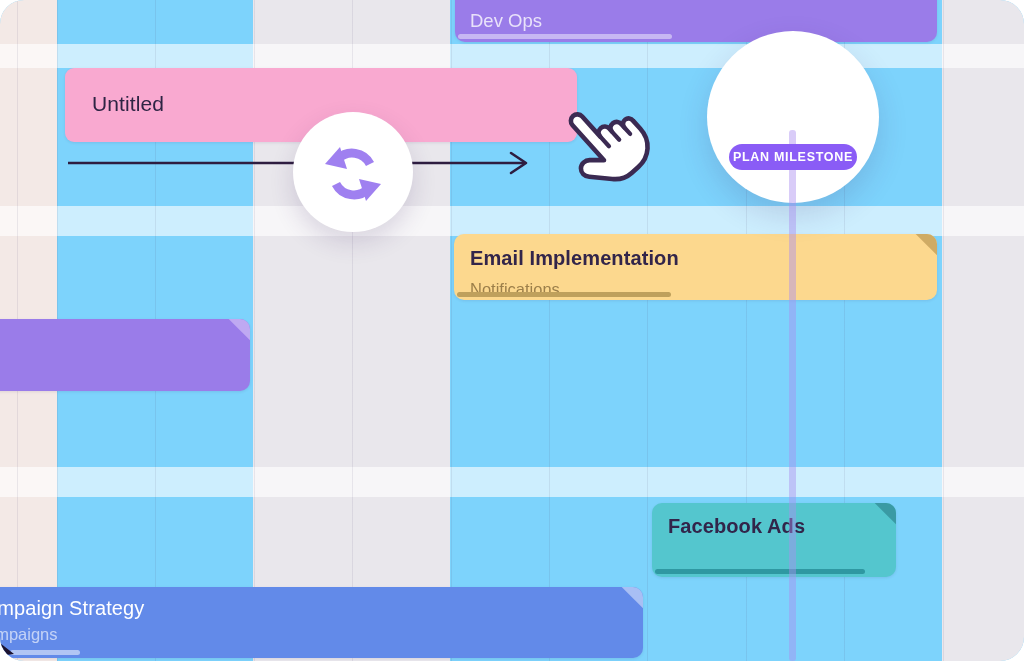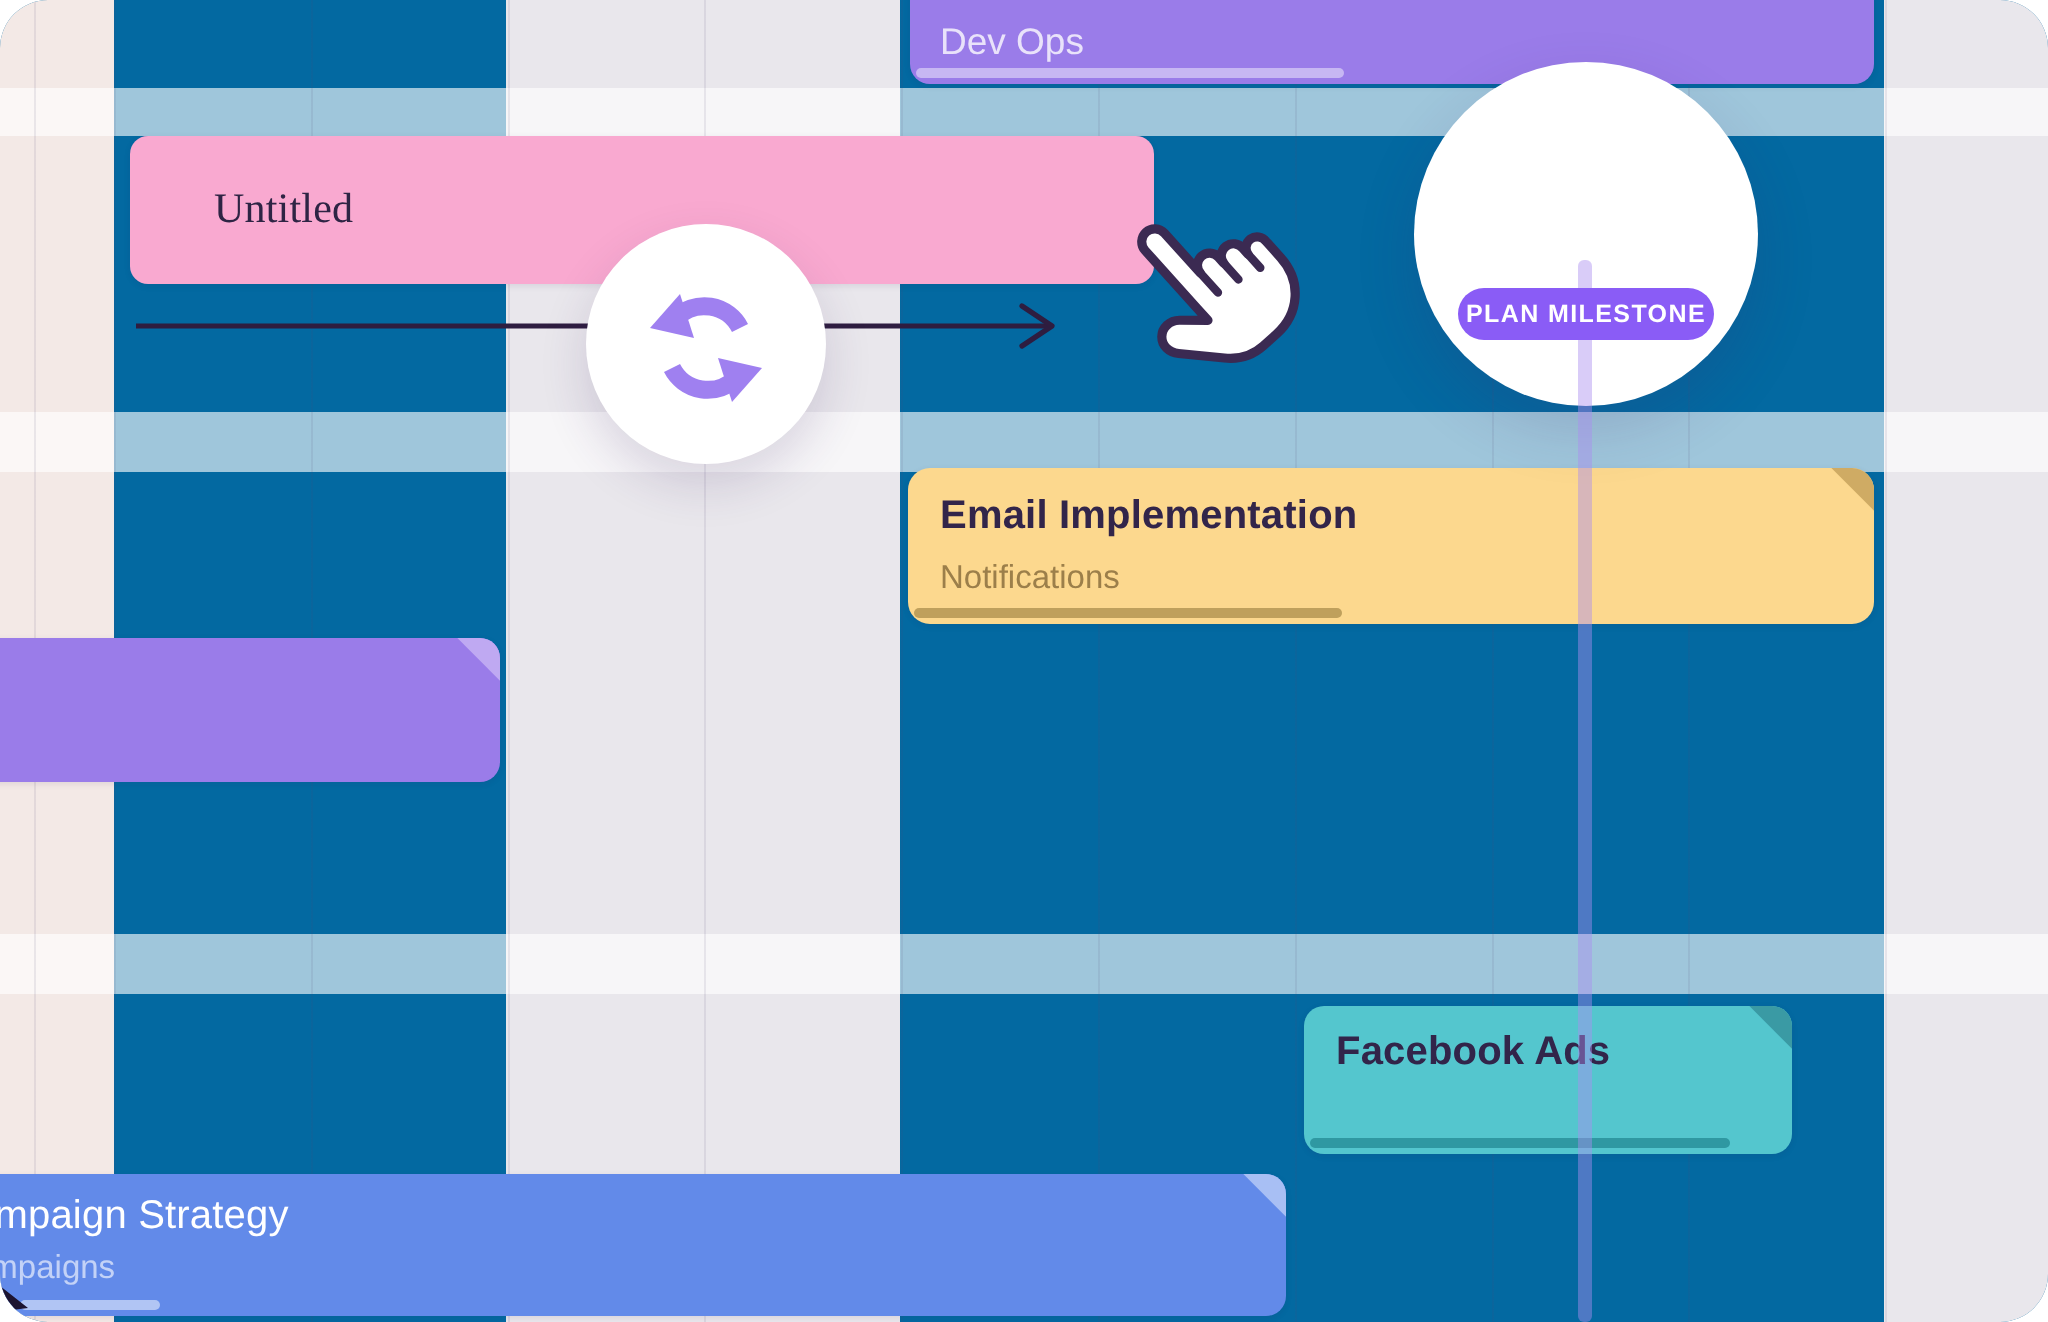--- a/index.html
+++ b/index.html
@@ -1,16 +1,16 @@
 <!DOCTYPE html>
 <html><head>
 <meta charset="utf-8">
 <style>
   html,body{margin:0;padding:0;background:#ffffff;font-family:"Liberation Sans",sans-serif;}
-  .canvas{position:relative;width:1024px;height:661px;border-radius:24px;overflow:hidden;background:#0369a1;}
+  .canvas{position:relative;width:1024px;height:661px;border-radius:24px;overflow:hidden;background:#7dd3fc;}
 
   
   .left-strip{position:absolute;left:0;top:0;width:57px;height:661px;background:#f3e9e6;}
   .shaded-col{position:absolute;top:0;height:661px;background:#e9e7ec;}
   .shaded-col.c1{left:253px;width:197px;}
   .shaded-col.c2{left:942px;width:82px;}
   .light-band{position:absolute;left:0;width:1024px;background:rgba(255,255,255,0.62);}
   .light-band.b1{top:44px;height:24px;}
   .light-band.b2{top:206px;height:30px;}
   .light-band.b3{top:467px;height:30px;}
@@ -22,24 +22,24 @@
   .bar{position:absolute;border-radius:10px;overflow:hidden;box-shadow:0 1px 3px rgba(50,30,80,0.10);z-index:20;box-sizing:border-box;}
   .bar .title{font-size:20px;font-weight:700;color:#32254a;letter-spacing:0.1px;}
   .bar .subtitle{font-size:16.5px;font-weight:400;margin-top:10px;}
   .progress{position:absolute;left:3px;bottom:3px;height:5px;border-radius:3px;}
   .fold{position:absolute;top:0;right:0;width:26px;height:26px;clip-path:polygon(18% 0,100% 0,100% 82%);}
 
   .bar.devops{left:455px;top:-22px;width:482px;height:64px;background:#9a7ce9;padding:0 15px;}
   .bar.devops .subtitle{position:absolute;left:15px;top:32px;color:rgba(255,255,255,0.78);font-size:18.5px;margin:0;}
   .bar.devops .progress{width:214px;background:rgba(255,255,255,0.45);}
 
-  .bar.untitled{left:65px;top:68px;width:512px;height:74px;background:#f9a9d0;padding:24px 0 0 42px;border-radius:9px;font-family:Liberation Serif, serif;}
+  .bar.untitled{left:65px;top:68px;width:512px;height:74px;background:#f9a9d0;padding:24px 0 0 27px;border-radius:9px;}
   .bar.untitled .title{font-size:21px;font-weight:500;color:#2e2444;}
 
-  .bar.email{left:454px;top:234px;width:483px;height:78px;background:#fcd88e;padding:13px 0 0 16px;border-radius:11px;}
+  .bar.email{left:454px;top:234px;width:483px;height:66px;background:#fcd88e;padding:13px 0 0 16px;}
   .bar.email .subtitle{color:#9c7f4a;}
   .bar.email .progress{width:214px;background:#bfa05c;}
   .bar.email .fold{background:#cfab64;}
 
   .bar.purpleleft{left:-30px;top:319px;width:280px;height:72px;background:#9a7ce9;}
   .bar.purpleleft .fold{background:#bfa9f2;}
 
   .bar.facebook{left:652px;top:503px;width:244px;height:74px;background:#54c6ce;padding:12px 0 0 16px;}
   .bar.facebook .subtitle{color:rgba(20,70,80,0.72);}
   .bar.facebook .progress{width:210px;background:#2f98a2;}

